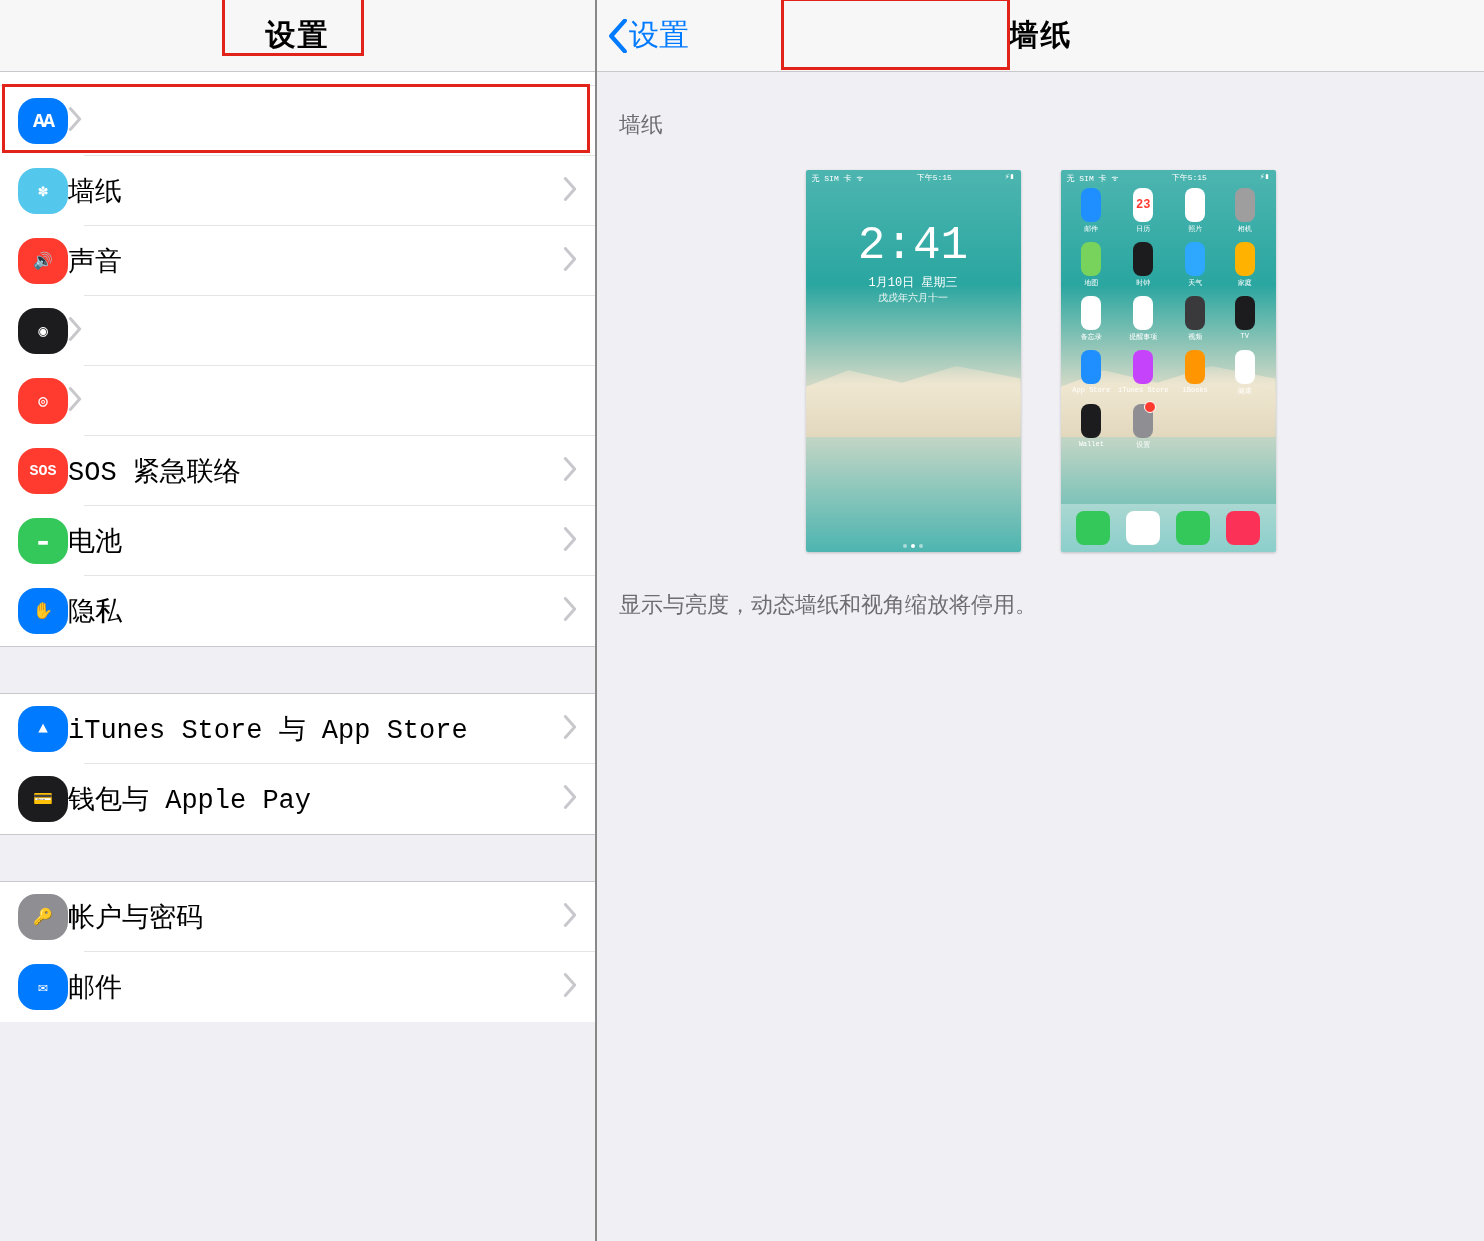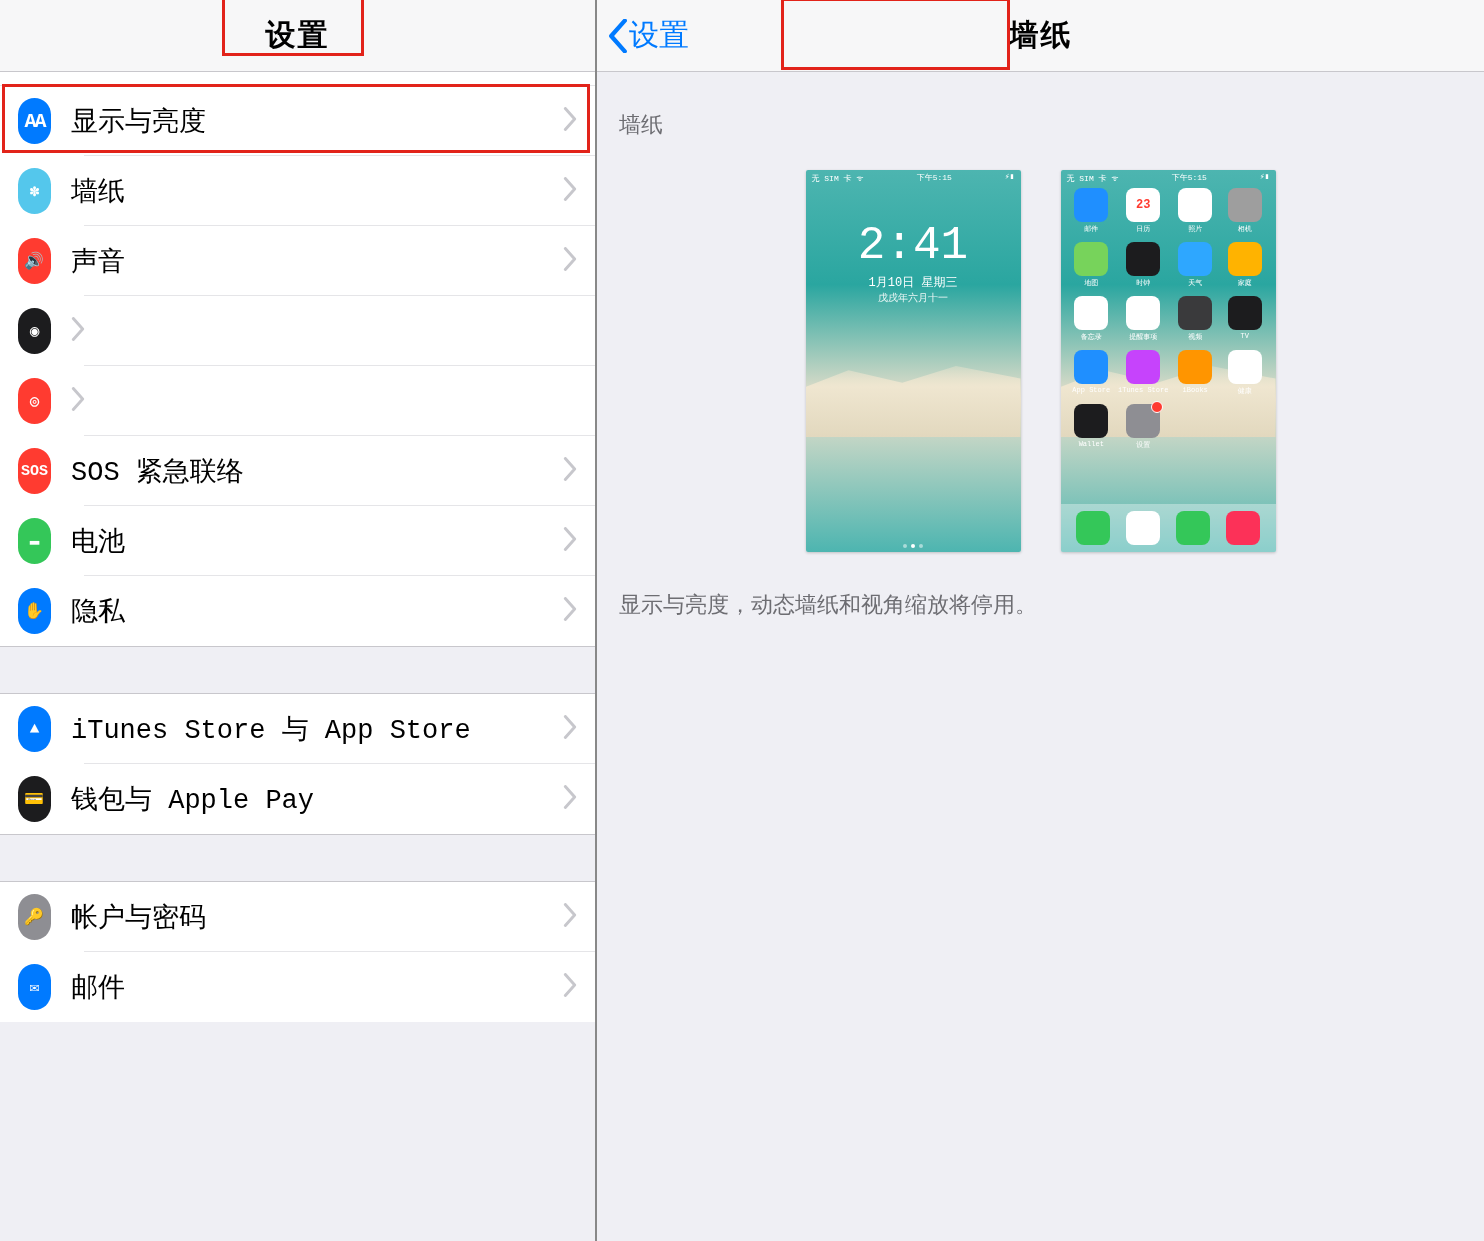--- a/index.html
+++ b/index.html
@@ -68,24 +68,23 @@
     background: #fff;
     position: relative;
     cursor: pointer;
   }
   .row.partial {
     height: 14px;
     background:#fff;
     border-bottom: 1px solid #e5e5e8;
   }
   .row .icon {
-    width: 33px;
+    width: 50px;
     height: 46px;
     border-radius: 18px;
-    margin-right: 20px;
     flex-shrink: 0;
     display:flex;align-items:center;justify-content:center;
     color:#fff;
     font-weight:600;
   }
   .row .label {
     flex: 1;
     font-size: 27px;
     color: #000;
   }
@@ -153,21 +152,21 @@
   }
   .preview.home .appgrid{
     position:absolute; top:18px; left:8px; right:8px; bottom:52px;
     display:grid; grid-template-columns:repeat(4,1fr);
     grid-auto-rows:50px; gap:4px 4px;
   }
   .preview.home .app{
     display:flex; flex-direction:column; align-items:center;
   }
   .preview.home .app .ic{
-    width:34px; height:34px; border-radius:8px;
+    width:20px; height:34px; border-radius:8px;
   }
   .preview.home .app .lb{
     font-size:7px; color:#fff; margin-top:2px; text-align:center; white-space:nowrap;
   }
   .preview.home .dock{
     position:absolute; left:0; right:0; bottom:0; height:48px;
     background: rgba(255,255,255,0.35);
     display:flex; justify-content:space-evenly; align-items:center;
   }
   .preview.home .dock .ic{ width:34px; height:34px; border-radius:8px;}
@@ -198,21 +197,20 @@
     <span class="title">设置</span>
     <div class="redbox" style="left:222px;top:-4px;width:142px;height:60px;"></div>
   </div>
   <div class="scroll">
     <div class="row partial no-sep">
       
     </div>
     <div class="group" id="group1">
         <div class="row">
           <div class="icon bg-blue ic-aa">AA</div>
-          <span class="label">显示与亮度</span>
           <span class="chev"><svg viewBox="0 0 12 20">
               <path d="M2 1 L10 10 L2 19" stroke="#c7c7cc" stroke-width="2.5" fill="none" stroke-linecap="round" stroke-linejoin="round"></path>
             </svg></span>
         </div>
         <div class="row">
           <div class="icon bg-cyan">✽</div>
           <span class="label">墙纸</span>
           <span class="chev"><svg viewBox="0 0 12 20">
               <path d="M2 1 L10 10 L2 19" stroke="#c7c7cc" stroke-width="2.5" fill="none" stroke-linecap="round" stroke-linejoin="round"></path>
             </svg></span>

